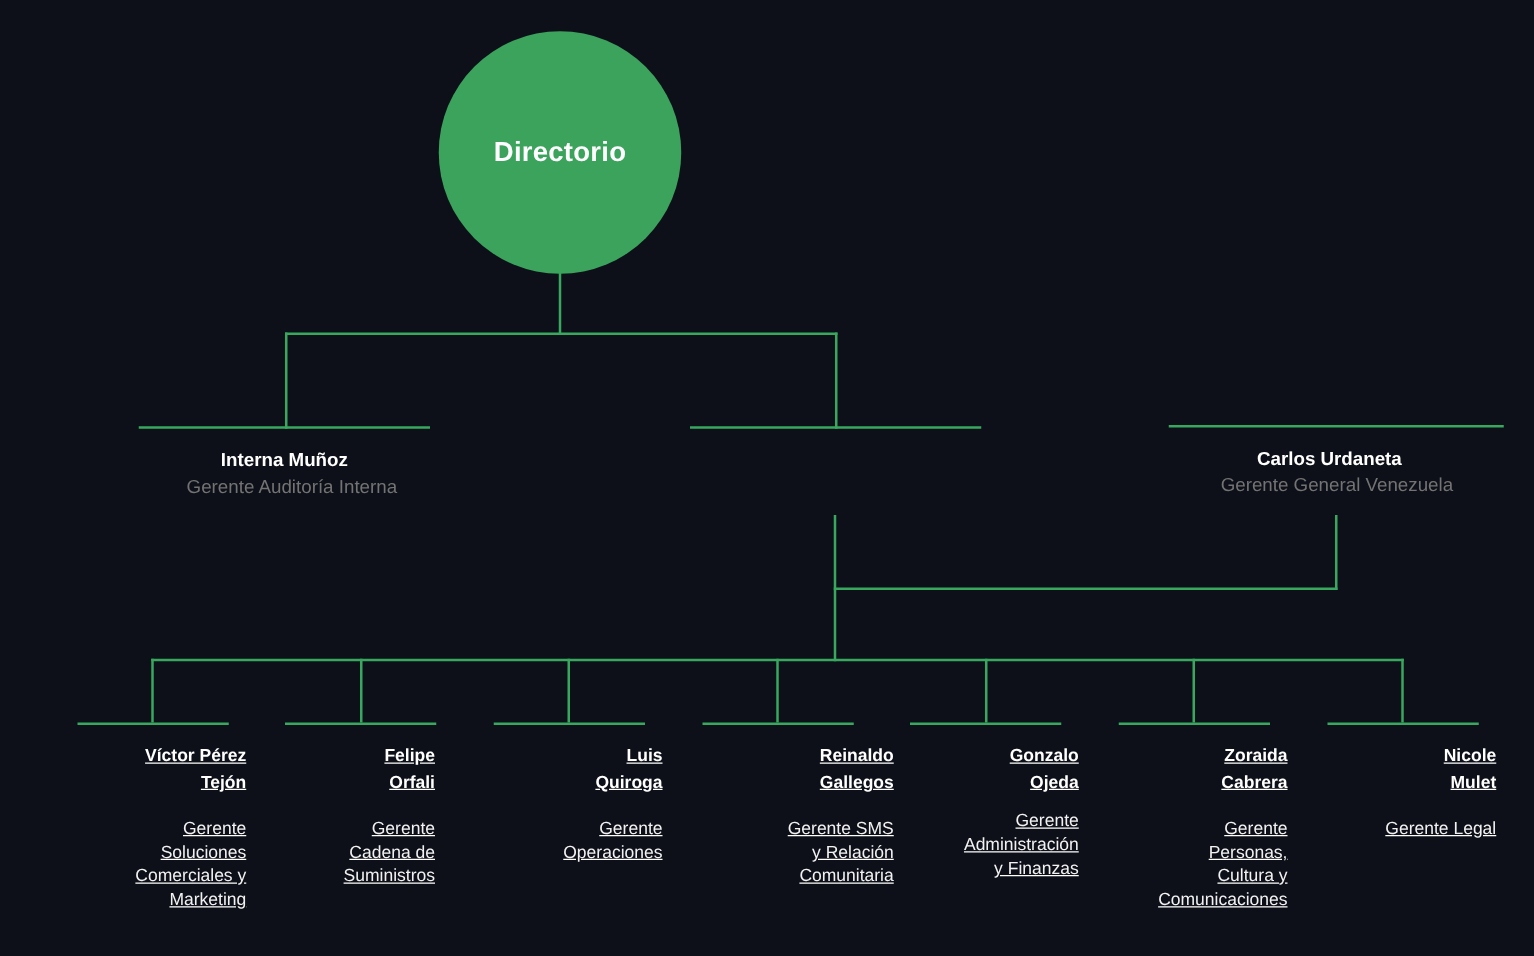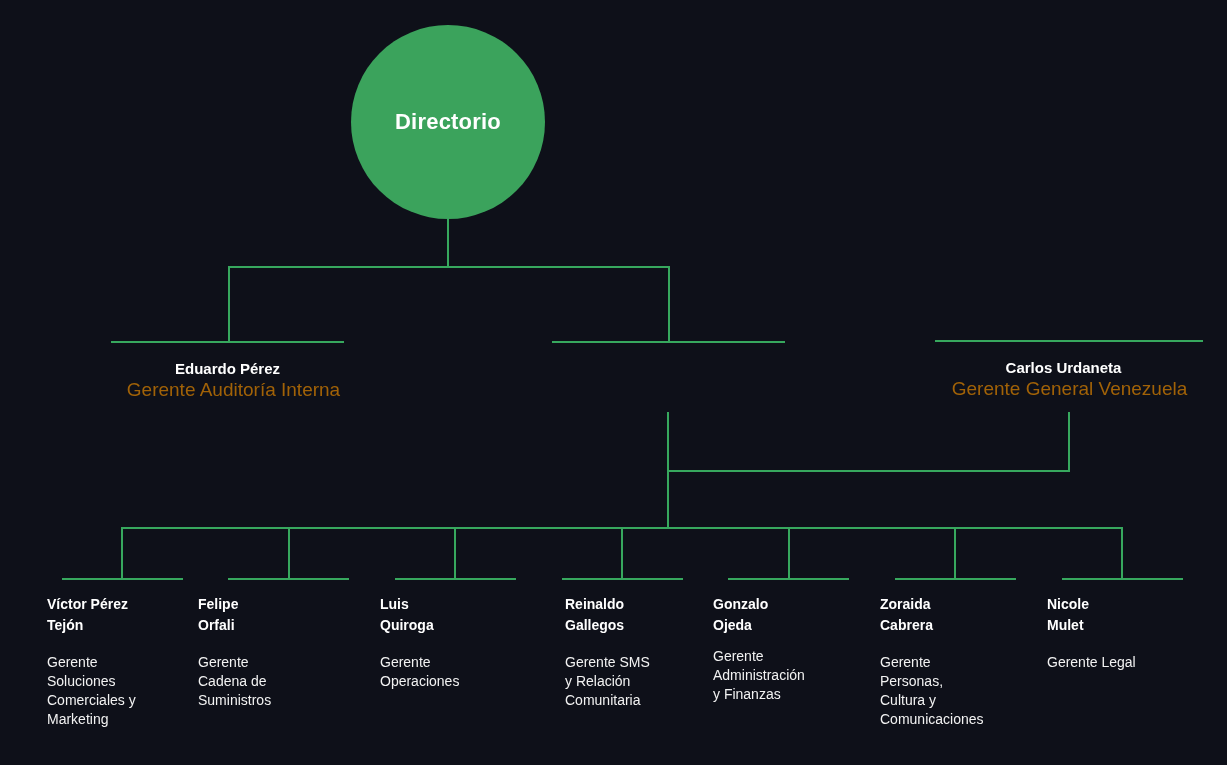--- a/index.html
+++ b/index.html
@@ -60,33 +60,34 @@
     text-align: center;
   }
   .node-l2 .person-name {
     font-size: 15px;
     font-weight: bold;
     color: #ffffff;
     line-height: 21px;
     white-space: nowrap;
   }
   .node-l2 .person-role {
-    font-size: 19px;
+    font-size: 15px;
     font-weight: normal;
-    color: #a16207;
+    color: #737373;
     line-height: 22px;
     white-space: nowrap;
     padding-left: 12px;
   }
 
   
   .node-l3 {
     position: absolute;
     width: 150px;
-    text-align: left;
+    text-align: right;
+    text-decoration: underline;
   }
   .node-l3 .person-name {
     font-size: 14px;
     font-weight: bold;
     color: #ffffff;
     line-height: 21px;
     white-space: pre-line;
   }
   .node-l3 .person-role {
     font-size: 14px;
@@ -137,21 +138,21 @@
   <div class="line h" style="left:562px; top:578px; width:121px;"></div>
   <div class="line h" style="left:728px; top:578px; width:121px;"></div>
   <div class="line h" style="left:895px; top:578px; width:121px;"></div>
   <div class="line h" style="left:1062px; top:578px; width:121px;"></div>
 
   <div class="root-node">
     <span class="root-label">Directorio</span>
   </div>
 
   <div class="node-l2" style="left:0px; top:358px; width:455px;">
-    <div class="person-name">Eduardo Pérez</div>
+    <div class="person-name">Interna Muñoz</div>
     <div class="person-role">Gerente Auditoría Interna</div>
   </div>
 
 
   <div class="node-l2" style="left:841px; top:357px; width:445px;">
     <div class="person-name">Carlos Urdaneta</div>
     <div class="person-role">Gerente General Venezuela</div>
   </div>
 
   <div class="node-l3" style="left:47px; top:594px;">

